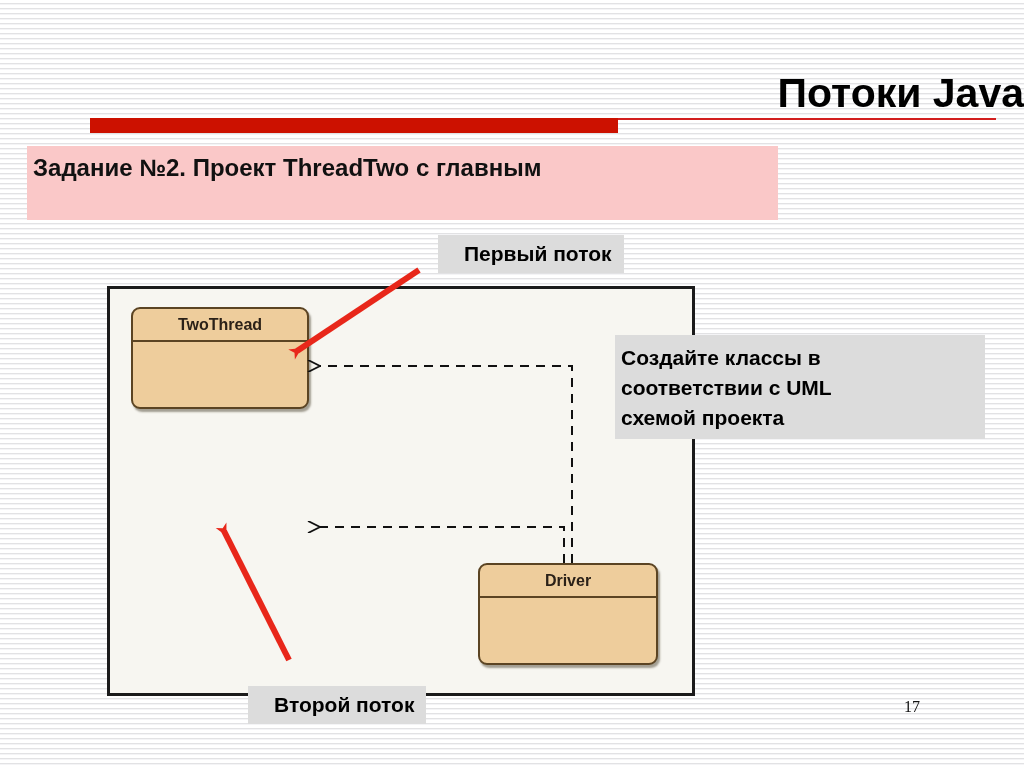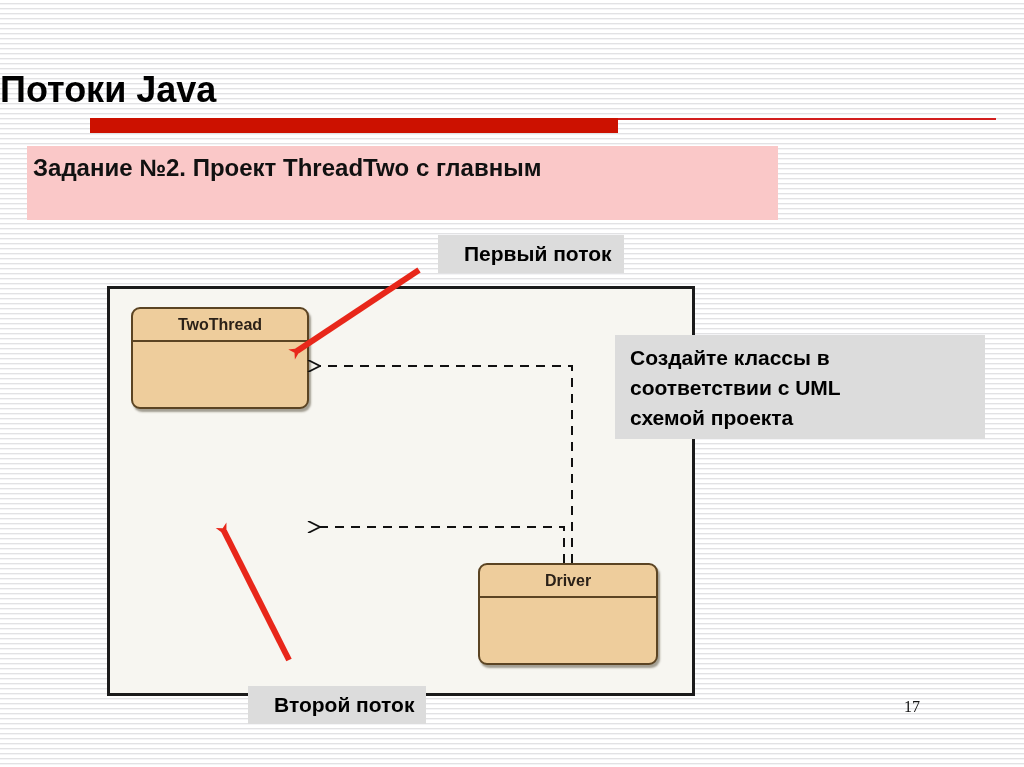--- a/index.html
+++ b/index.html
@@ -24,22 +24,22 @@
     );
     font-family: "Liberation Sans", sans-serif;
   }
 
   
   .slide-title {
     position: absolute;
     left: 0;
     top: 40px;
     width: 1024px;
-    text-align: left;
-    font-size: 36px;
+    text-align: right;
+    font-size: 41px;
     font-weight: bold;
     color: #000000;
     letter-spacing: 0px;
     line-height: 52px;
     white-space: nowrap;
   }
 
   
   .divider-thin {
     position: absolute;
@@ -94,21 +94,21 @@
 
   
   .instruction-box {
     position: absolute;
     left: 615px;
     top: 335px;
     width: 370px;
     height: 104px;
     background: #dcdcdc;
     box-sizing: border-box;
-    padding: 8px 0 0 15px;
+    padding: 8px 0 0 6px;
   }
   .instruction-box .line {
     font-size: 21px;
     font-weight: bold;
     color: #000000;
     line-height: 30px;
     white-space: nowrap;
   }
 
   

